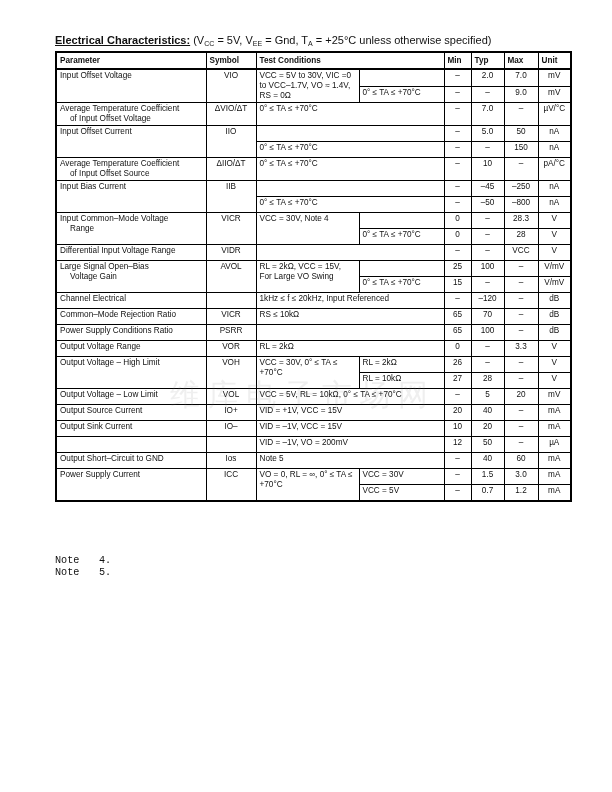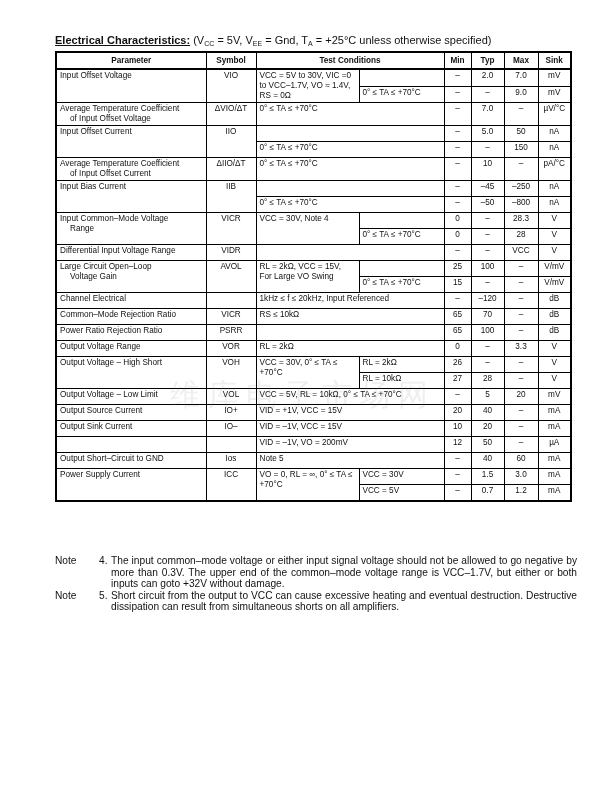--- a/index.html
+++ b/index.html
@@ -4,27 +4,27 @@
 <style>
   html, body { margin:0; padding:0; background:#ffffff; }
   body { width:612px; height:792px; position:relative; overflow:hidden;
          font-family:"Liberation Sans", sans-serif; color:#111; }
   .title { position:absolute; left:55px; top:34px; font-size:11px; white-space:nowrap; }
   .title .bold { font-weight:bold; text-decoration:underline; }
   sub { font-size:7px; vertical-align:-2px; line-height:0; }
   table.ec { position:absolute; left:55px; top:51px; border-collapse:collapse;
              font-size:8.2px; table-layout:fixed; width:515px; }
   table.ec th, table.ec td { border:1px solid #000; padding:1px 3px; vertical-align:top; line-height:10px; }
-  table.ec th { font-weight:bold; text-align:center; height:13px; vertical-align:middle; border-top:2px solid #000; border-bottom:2px solid #000; }
+  table.ec th { font-weight:bold; text-align:left; height:13px; vertical-align:middle; border-top:2px solid #000; border-bottom:2px solid #000; }
   table.ec { border:2px solid #000; }
   td.c { text-align:center; }
   td.r { height:13px; }
   .ind2 { display:block; padding-left:10px; }
   .notes { position:absolute; left:55px; top:555px; width:522px; font-size:10.2px; line-height:11.5px; }
-  .note { display:flex; }
+  .note { display:flex;font-family:Liberation Mono, monospace; }
   .note .lab { width:44px; flex:none; }
   .note .num { width:12px; flex:none; }
   .note .txt { flex:1; text-align:justify; }
   .watermark { position:absolute; left:170px; top:375px; font-size:30px; color:rgba(120,120,120,0.12);
                letter-spacing:8px; font-family:"DejaVu Serif", serif; pointer-events:none; white-space:nowrap; }
 </style>
 </head>
 <body>
 
 <div class="title">
@@ -44,21 +44,21 @@
       <col style="width:33px">
   </colgroup>
   <thead>
     <tr>
       <th>Parameter</th>
       <th>Symbol</th>
       <th colspan="2">Test Conditions</th>
       <th>Min</th>
       <th>Typ</th>
       <th>Max</th>
-      <th>Sink</th>
+      <th>Unit</th>
     </tr>
   </thead>
   <tbody id="tbody">
       <tr>
         <td rowspan="2">Input Offset Voltage</td>
         <td class="c" rowspan="2">VIO</td>
         <td rowspan="2">VCC = 5V to 30V, VIC =0 to VCC–1.7V, VO ≈ 1.4V, RS = 0Ω</td>
         <td class="r"></td>
         <td class="c r">–</td>
         <td class="c r">2.0</td>
@@ -91,21 +91,21 @@
         <td class="c r">nA</td>
       </tr>
       <tr>
         <td class="r" colspan="2">0° ≤ TA ≤ +70°C</td>
         <td class="c r">–</td>
         <td class="c r">–</td>
         <td class="c r">150</td>
         <td class="c r">nA</td>
       </tr>
       <tr>
-        <td><span>Average Temperature Coefficient</span><span class="ind2">of Input Offset Current</span></td>
+        <td><span>Average Temperature Coefficient</span><span class="ind2">of Input Offset Source</span></td>
         <td class="c">ΔIIO/ΔT</td>
         <td class="r" colspan="2">0° ≤ TA ≤ +70°C</td>
         <td class="c r">–</td>
         <td class="c r">10</td>
         <td class="c r">–</td>
         <td class="c r">pA/°C</td>
       </tr>
       <tr>
         <td rowspan="2">Input Bias Current</td>
         <td class="c" rowspan="2">IIB</td>
@@ -142,21 +142,21 @@
       <tr>
         <td>Differential Input Voltage Range</td>
         <td class="c">VIDR</td>
         <td class="r" colspan="2"></td>
         <td class="c r">–</td>
         <td class="c r">–</td>
         <td class="c r">VCC</td>
         <td class="c r">V</td>
       </tr>
       <tr>
-        <td rowspan="2"><span>Large Circuit Open–Loop</span><span class="ind2">Voltage Gain</span></td>
+        <td rowspan="2"><span>Large Signal Open–Bias</span><span class="ind2">Voltage Gain</span></td>
         <td class="c" rowspan="2">AVOL</td>
         <td rowspan="2">RL = 2kΩ, VCC = 15V, For Large VO Swing</td>
         <td class="r"></td>
         <td class="c r">25</td>
         <td class="c r">100</td>
         <td class="c r">–</td>
         <td class="c r">V/mV</td>
       </tr>
       <tr>
         <td class="r">0° ≤ TA ≤ +70°C</td>
@@ -177,39 +177,39 @@
       <tr>
         <td>Common–Mode Rejection Ratio</td>
         <td class="c">VICR</td>
         <td class="r" colspan="2">RS ≤ 10kΩ</td>
         <td class="c r">65</td>
         <td class="c r">70</td>
         <td class="c r">–</td>
         <td class="c r">dB</td>
       </tr>
       <tr>
-        <td>Power Ratio Rejection Ratio</td>
+        <td>Power Supply Conditions Ratio</td>
         <td class="c">PSRR</td>
         <td class="r" colspan="2"></td>
         <td class="c r">65</td>
         <td class="c r">100</td>
         <td class="c r">–</td>
         <td class="c r">dB</td>
       </tr>
       <tr>
         <td>Output Voltage Range</td>
         <td class="c">VOR</td>
         <td class="r" colspan="2">RL = 2kΩ</td>
         <td class="c r">0</td>
         <td class="c r">–</td>
         <td class="c r">3.3</td>
         <td class="c r">V</td>
       </tr>
       <tr>
-        <td rowspan="2">Output Voltage – High Short</td>
+        <td rowspan="2">Output Voltage – High Limit</td>
         <td class="c" rowspan="2">VOH</td>
         <td rowspan="2">VCC = 30V, 0° ≤ TA ≤ +70°C</td>
         <td class="r">RL = 2kΩ</td>
         <td class="c r">26</td>
         <td class="c r">–</td>
         <td class="c r">–</td>
         <td class="c r">V</td>
       </tr>
       <tr>
         <td class="r">RL = 10kΩ</td>
@@ -282,20 +282,18 @@
       </tr>
     </tbody>
 </table>
 
 <div class="watermark">维库电子市场网</div>
 
 <div class="notes">
   <div class="note">
     <span class="lab">Note</span>
     <span class="num">4.</span>
-    <span class="txt">The input common–mode voltage or either input signal voltage should not be allowed to go negative by more than 0.3V.  The upper end of the common–mode voltage range is VCC–1.7V, but either or both inputs can goto +32V without damage.</span>
   </div>
   <div class="note">
     <span class="lab">Note</span>
     <span class="num">5.</span>
-    <span class="txt">Short circuit from the output to VCC can cause excessive heating and eventual destruction. Destructive dissipation can result from simultaneous shorts on all amplifiers.</span>
   </div>
 </div>
 
 </body></html>

